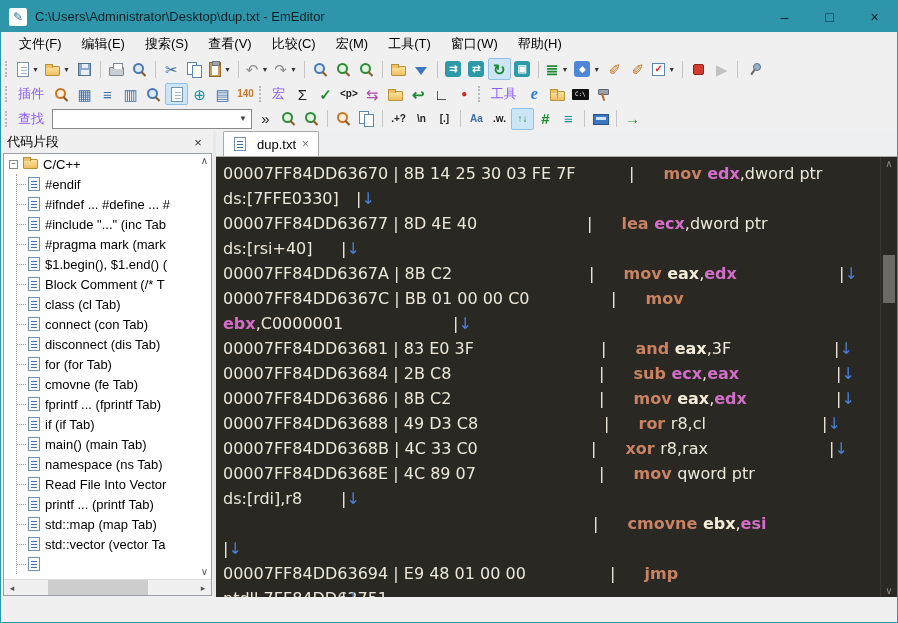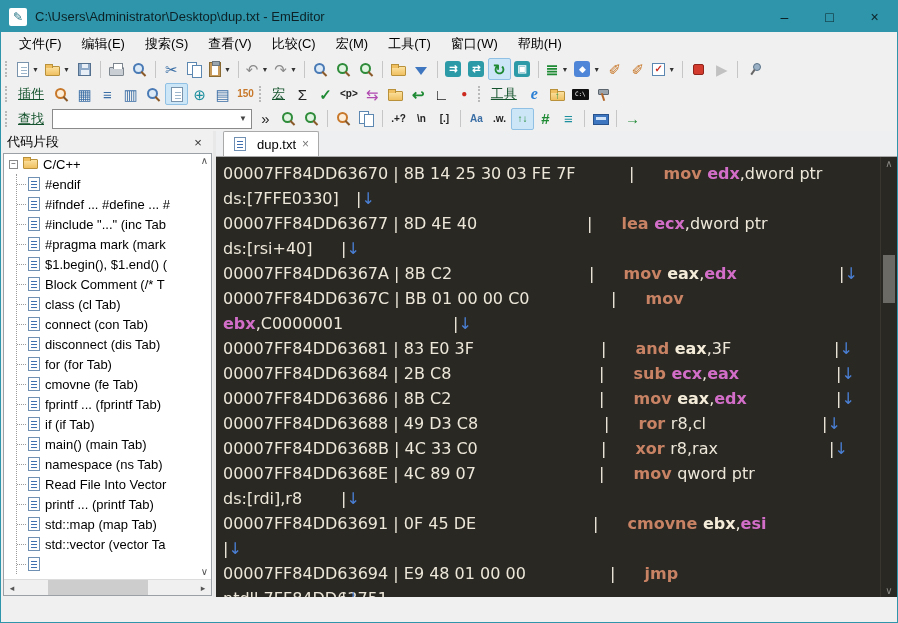--- a/index.html
+++ b/index.html
@@ -17,21 +17,21 @@
 
   
   .menubar { height:24px; display:flex; align-items:stretch; background:#f0f0f0; padding-left:8px; }
   .mitem { padding:0 10px; font-size:13px; color:#000; display:flex; align-items:center; }
 
   
   .tb { display:flex; align-items:center; background:#f0f0f0; padding-left:2px; }
   .tb1 { height:26px; } .tb2 { height:24px; } .tbf { height:25px; }
   .grip { width:5px; height:16px; border-left:2px dotted #b9b9b9; margin:0 4px 0 2px; flex:none; }
   .tsep { width:1px; height:17px; background:#c6c6c6; margin:0 4px; flex:none; }
-  .tlabel { font-size:13px; color:#14532d; padding:0 6px 0 4px; flex:none;text-decoration:underline; }
+  .tlabel { font-size:13px; color:#8b5cf6; padding:0 6px 0 4px; flex:none; }
   .tbtn { height:22px; min-width:23px; display:flex; align-items:center; justify-content:center;
           gap:1px; padding:0 2px; border:1px solid transparent; border-radius:2px; flex:none; }
   .tbtn.on { background:#cde6f7; border-color:#90c1e4; }
   .tbtn.dis { opacity:.45; }
   .dd { font-size:7px; color:#333; margin-left:2px; }
   .tb-ic { position:relative; display:flex; align-items:center; justify-content:center;
            font-size:13px; line-height:1; }
 
   
   .s-blue{color:#3a6ea5;} .s-teal{color:#1d8f9e;} .s-green{color:#1f8a34;font-weight:bold;}
@@ -324,21 +324,21 @@
       <span class="tbtn on">
         <span class="tb-ic ipage"></span>
       </span>
       <span class="tbtn">
         <span class="tb-ic  s-teal s-big">⊕</span>
       </span>
       <span class="tbtn">
         <span class="tb-ic  s-blue s-big">▤</span>
       </span>
       <span class="tbtn">
-        <span class="tb-ic  s-orange s-small">150</span>
+        <span class="tb-ic  s-orange s-small">140</span>
       </span>
       <span class="grip"></span>
       <span class="tlabel">宏</span>
       <span class="tbtn">
         <span class="tb-ic  s-dark s-big">Σ</span>
       </span>
       <span class="tbtn">
         <span class="tb-ic  s-green s-big">✓</span>
       </span>
       <span class="tbtn">
@@ -563,24 +563,24 @@
             <div class="ed-line"><span><span class="c-p">ds:[7FFE0330]</span></span><span class="gabs" style="left: 133px;"><span class="c-p">|</span><span class="c-w">↓</span></span></div>
             <div class="ed-line"><span><span class="c-p">00007FF84DD63677 | 8D 4E 40</span></span><span class="gabs" style="left: 364px;"><span class="c-p">| </span><span class="c-m">lea </span><span class="c-r">ecx</span><span class="c-p">,dword ptr</span></span></div>
             <div class="ed-line"><span><span class="c-p">ds:[rsi+40]</span></span><span class="gabs" style="left: 118px;"><span class="c-p">|</span><span class="c-w">↓</span></span></div>
             <div class="ed-line"><span><span class="c-p">00007FF84DD6367A | 8B C2</span></span><span class="gabs" style="left: 366px;"><span class="c-p">| </span><span class="c-m">mov </span><span class="c-b">eax</span><span class="c-p">,</span><span class="c-r">edx</span></span><span class="gabs" style="left: 616px;"><span class="c-p">|</span><span class="c-w">↓</span></span></div>
             <div class="ed-line"><span><span class="c-p">00007FF84DD6367C | BB 01 00 00 C0</span></span><span class="gabs" style="left: 388px;"><span class="c-p">| </span><span class="c-m">mov</span></span></div>
             <div class="ed-line"><span><span class="c-r">ebx</span><span class="c-p">,C0000001</span></span><span class="gabs" style="left: 230px;"><span class="c-p">|</span><span class="c-w">↓</span></span></div>
             <div class="ed-line"><span><span class="c-p">00007FF84DD63681 | 83 E0 3F</span></span><span class="gabs" style="left: 378px;"><span class="c-p">| </span><span class="c-m">and </span><span class="c-b">eax</span><span class="c-p">,3F</span></span><span class="gabs" style="left: 611px;"><span class="c-p">|</span><span class="c-w">↓</span></span></div>
             <div class="ed-line"><span><span class="c-p">00007FF84DD63684 | 2B C8</span></span><span class="gabs" style="left: 376px;"><span class="c-p">| </span><span class="c-m">sub </span><span class="c-r">ecx</span><span class="c-p">,</span><span class="c-r">eax</span></span><span class="gabs" style="left: 613px;"><span class="c-p">|</span><span class="c-w">↓</span></span></div>
             <div class="ed-line"><span><span class="c-p">00007FF84DD63686 | 8B C2</span></span><span class="gabs" style="left: 376px;"><span class="c-p">| </span><span class="c-m">mov </span><span class="c-b">eax</span><span class="c-p">,</span><span class="c-r">edx</span></span><span class="gabs" style="left: 613px;"><span class="c-p">|</span><span class="c-w">↓</span></span></div>
             <div class="ed-line"><span><span class="c-p">00007FF84DD63688 | 49 D3 C8</span></span><span class="gabs" style="left: 381px;"><span class="c-p">| </span><span class="c-m">ror </span><span class="c-p">r8,cl</span></span><span class="gabs" style="left: 599px;"><span class="c-p">|</span><span class="c-w">↓</span></span></div>
-            <div class="ed-line"><span><span class="c-p">00007FF84DD6368B | 4C 33 C0</span></span><span class="gabs" style="left: 378px;"><span class="c-p">| </span><span class="c-m">xor </span><span class="c-p">r8,rax</span></span><span class="gabs" style="left: 606px;"><span class="c-p">|</span><span class="c-w">↓</span></span></div>
+            <div class="ed-line"><span><span class="c-p">00007FF84DD6368B | 4C 33 C0</span></span><span class="gabs" style="left: 368px;"><span class="c-p">| </span><span class="c-m">xor </span><span class="c-p">r8,rax</span></span><span class="gabs" style="left: 606px;"><span class="c-p">|</span><span class="c-w">↓</span></span></div>
             <div class="ed-line"><span><span class="c-p">00007FF84DD6368E | 4C 89 07</span></span><span class="gabs" style="left: 376px;"><span class="c-p">| </span><span class="c-m">mov </span><span class="c-p">qword ptr</span></span></div>
             <div class="ed-line"><span><span class="c-p">ds:[rdi],r8</span></span><span class="gabs" style="left: 118px;"><span class="c-p">|</span><span class="c-w">↓</span></span></div>
-            <div class="ed-line"><span><span class="c-p">00007FF84DD63691 | 0F 45 DE</span></span><span class="gabs" style="left: 370px;"><span class="c-p">| </span><span class="c-m">cmovne </span><span class="c-b">ebx</span><span class="c-p">,</span><span class="c-r">esi</span></span></div>
+            <div class="ed-line"><span class="gabs" style="left: 370px;"><span class="c-p">| </span><span class="c-m">cmovne </span><span class="c-b">ebx</span><span class="c-p">,</span><span class="c-r">esi</span></span></div>
             <div class="ed-line"><span><span class="c-p">|</span><span class="c-w">↓</span></span></div>
             <div class="ed-line"><span><span class="c-p">00007FF84DD63694 | E9 48 01 00 00</span></span><span class="gabs" style="left: 378px; margin-left: 9px;"><span class="c-p">| </span><span class="c-m">jmp</span></span></div>
             <div class="ed-line"><span><span class="c-p">ntdll.7FF84DD63751</span></span><span class="gabs" style="left: 118px;"><span class="c-p">|</span><span class="c-w">↓</span></span></div>
           </div>
         <div class="vscroll">
           <span class="varrow" style="top:1px">∧</span>
           <span class="vthumb"></span>
           <span class="varrow" style="bottom:1px">∨</span>
         </div>
       </div>

